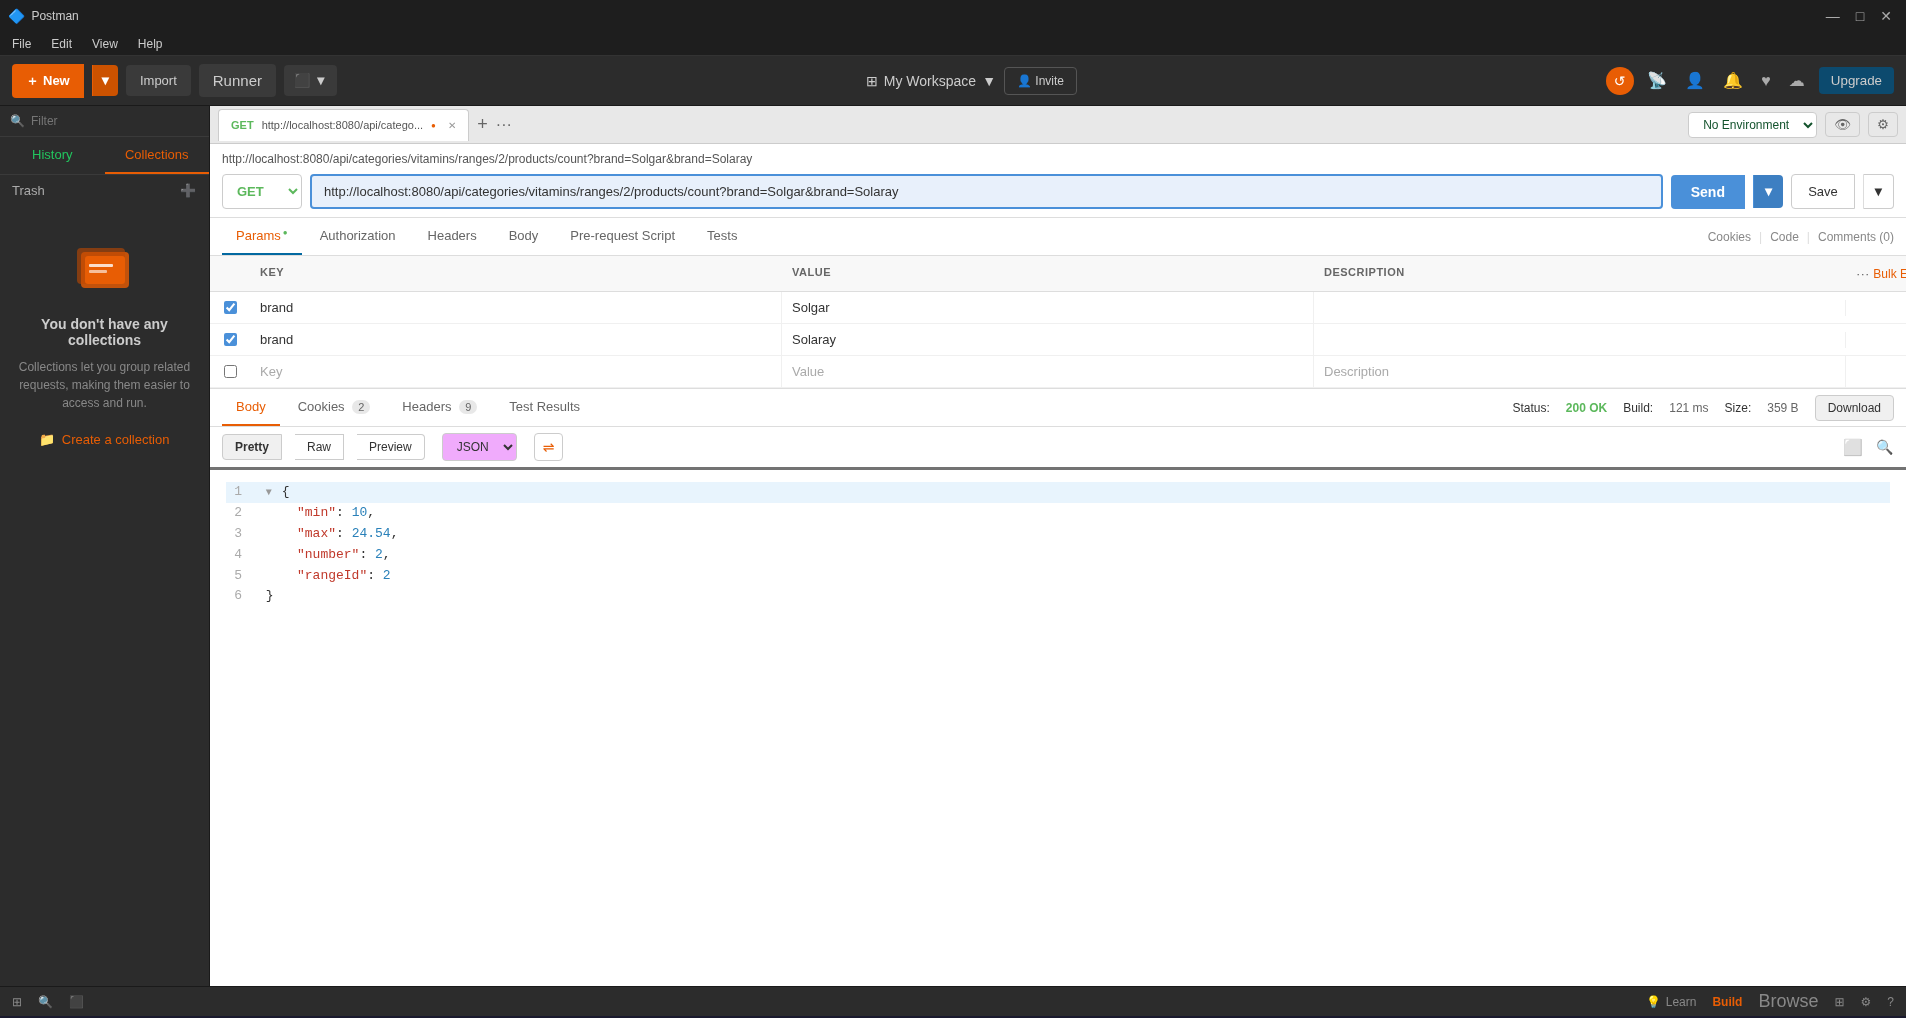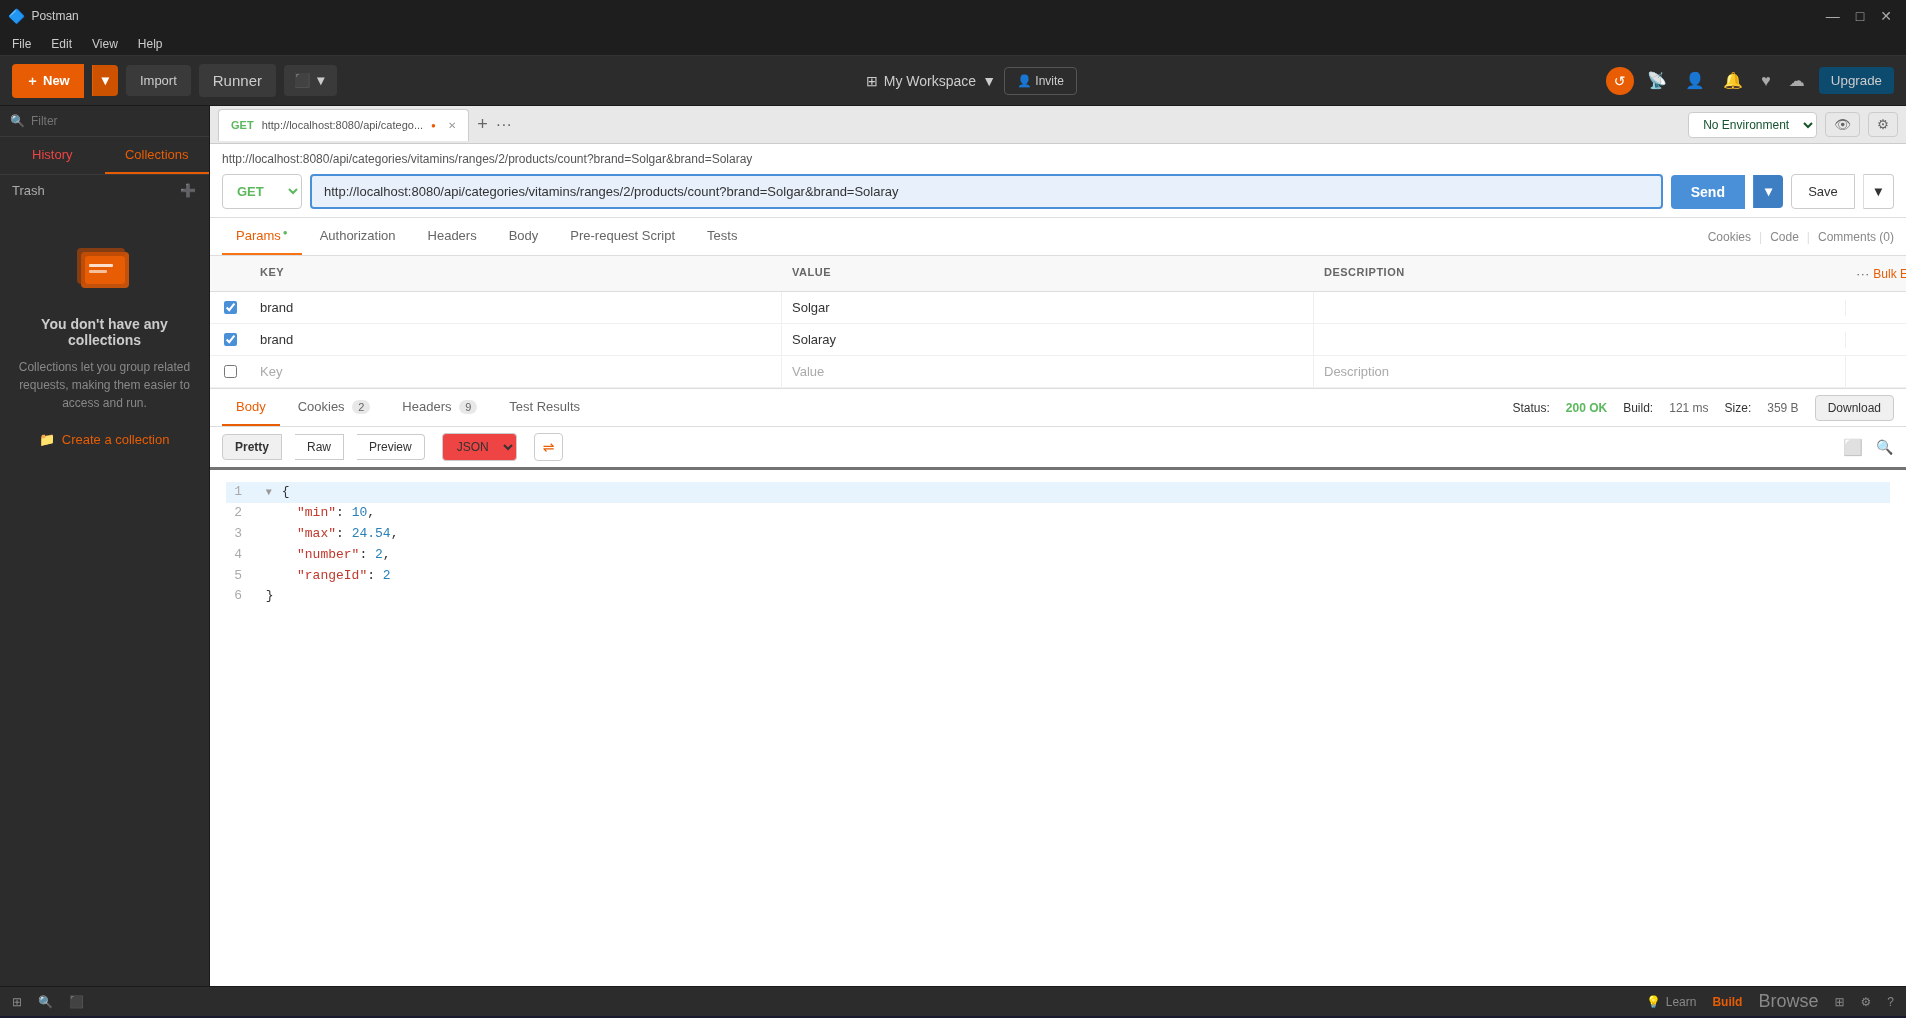--- a/index.html
+++ b/index.html
@@ -192,21 +192,21 @@
     .sidebar-search-icon { color: #888; font-size: 12px; }
 
     .sidebar-tabs {
       display: flex;
       border-bottom: 1px solid #3a3a3a;
     }
     .sidebar-tab {
       flex: 1;
       padding: 10px;
       text-align: center;
-      color: #ef4444;
+      color: #22c55e;
       font-size: 13px;
       cursor: pointer;
       border-bottom: 2px solid transparent;
     }
     .sidebar-tab.active {
       color: #e85d04;
       border-bottom: 2px solid #e85d04;
     }
 
     .sidebar-trash {
@@ -431,21 +431,21 @@
     }
     .req-tab {
       padding: 10px 14px;
       font-size: 13px;
       color: #666;
       cursor: pointer;
       border-bottom: 2px solid transparent;
     }
     .req-tab.active {
       color: #e85d04;
-      border-bottom: 2px solid #f97316;
+      border-bottom: 2px solid #0369a1;
     }
     .req-tab .dot { color: #5cb85c; margin-left: 2px; font-size: 8px; vertical-align: super; }
 
     .req-tabs-right {
       margin-left: auto;
       display: flex;
       gap: 8px;
       color: #888;
     }
     .cookies-btn, .code-btn, .comments-btn {
@@ -601,21 +601,21 @@
       background: white;
       border: 1px solid #ccc;
       border-radius: 0 4px 4px 0;
       border-left: none;
       padding: 5px 12px;
       font-size: 12px;
       cursor: pointer;
       color: #333;
     }
     .json-select {
-      background: #ef4444;
+      background: #f0abfc;
       border: 1px solid #ccc;
       border-radius: 4px;
       padding: 5px 10px;
       font-size: 12px;
       cursor: pointer;
       color: #333;
       margin-left: 4px;
     }
     .wrap-btn {
       background: white;

